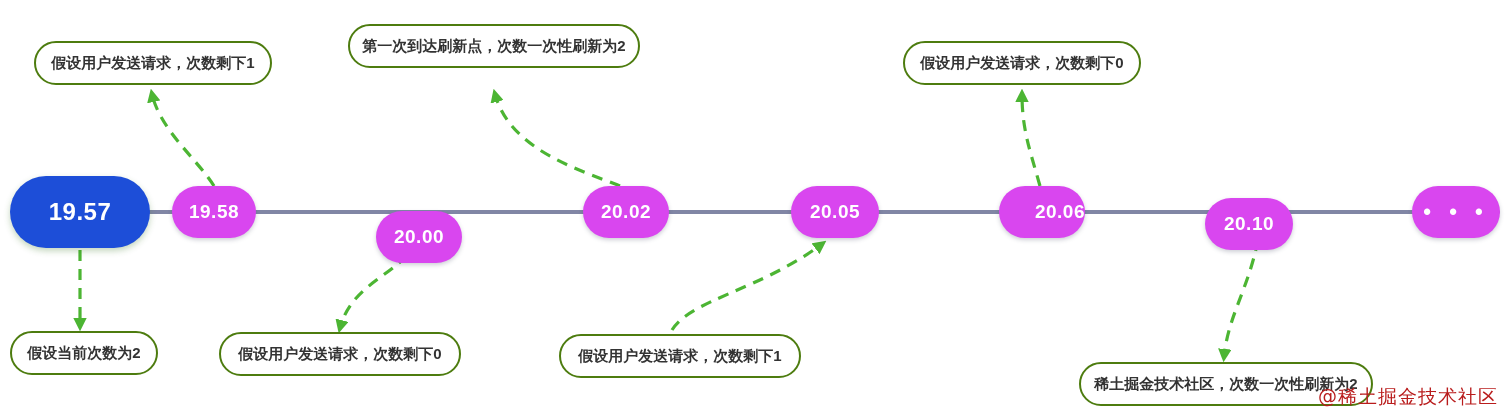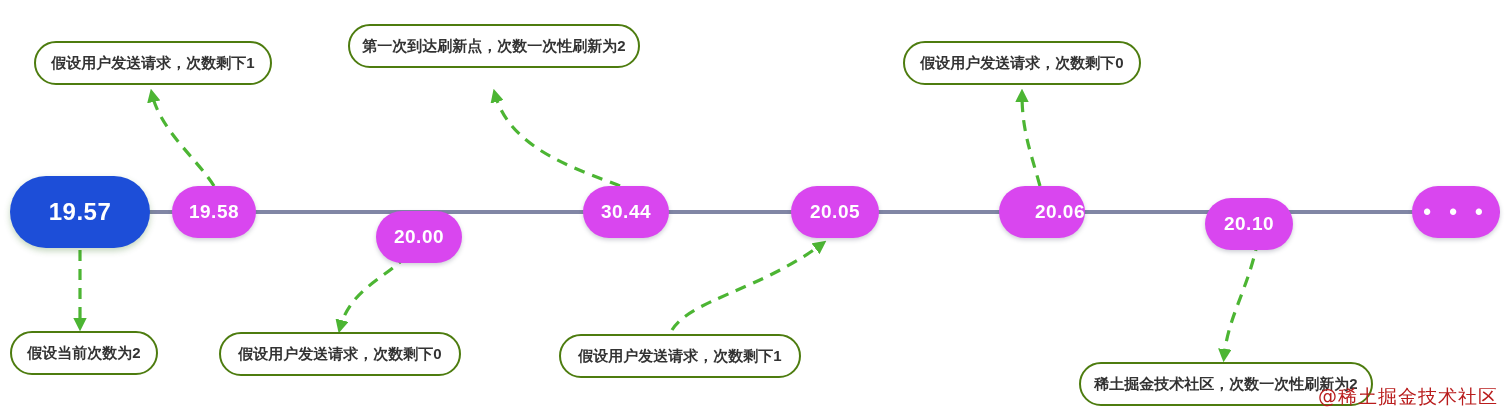--- a/index.html
+++ b/index.html
@@ -139,21 +139,21 @@
       <div class="node start" style="left: 10px;">
         <span>19.57</span>
       </div>
       <div class="node grey" style="left: 172px; width: 84px;">
         <span>19.58</span>
       </div>
       <div class="node grey" style="left: 376px; width: 86px; margin-top: 25px;">
         <span>20.00</span>
       </div>
       <div class="node grey" style="left: 583px; width: 86px;">
-        <span>30.44</span>
+        <span>20.02</span>
       </div>
       <div class="node grey" style="left: 791px; width: 88px;">
         <span>20.05</span>
       </div>
       <div class="node grey" style="left: 999px; width: 86px; justify-content: flex-end;">
         <span>20.06</span>
       </div>
       <div class="node grey" style="left: 1205px; width: 88px; margin-top: 12px;">
         <span>20.10</span>
       </div>

